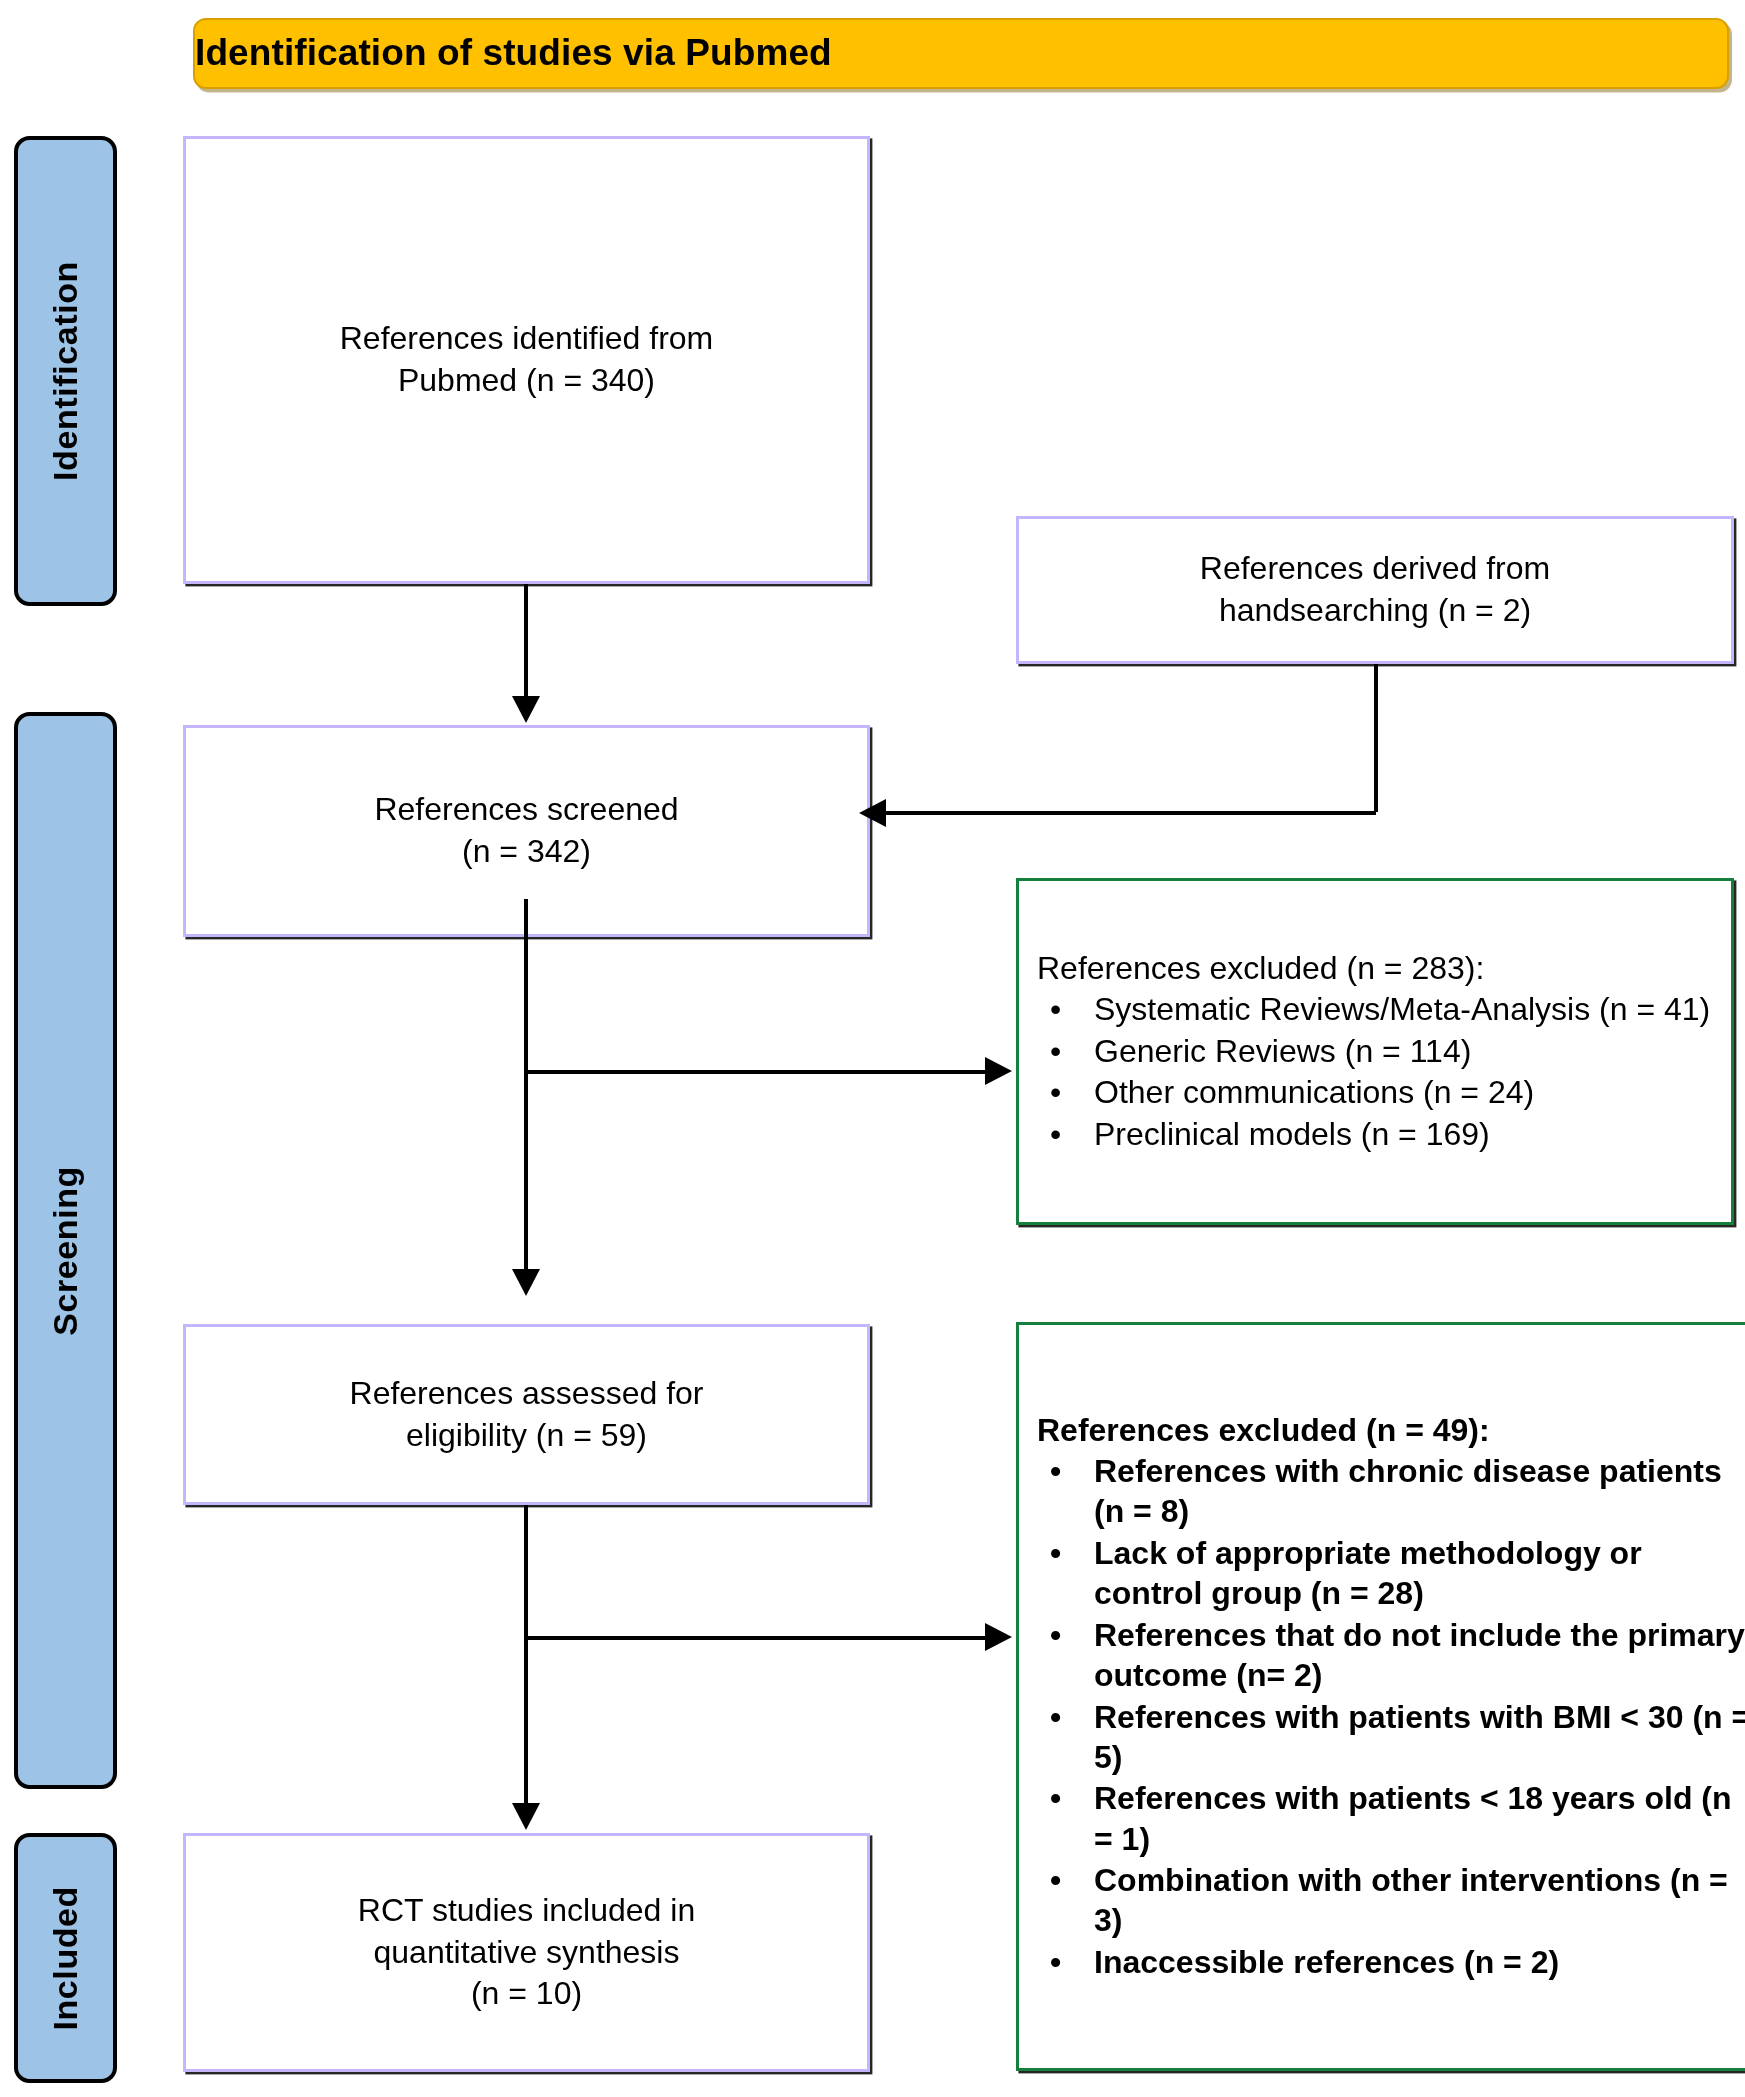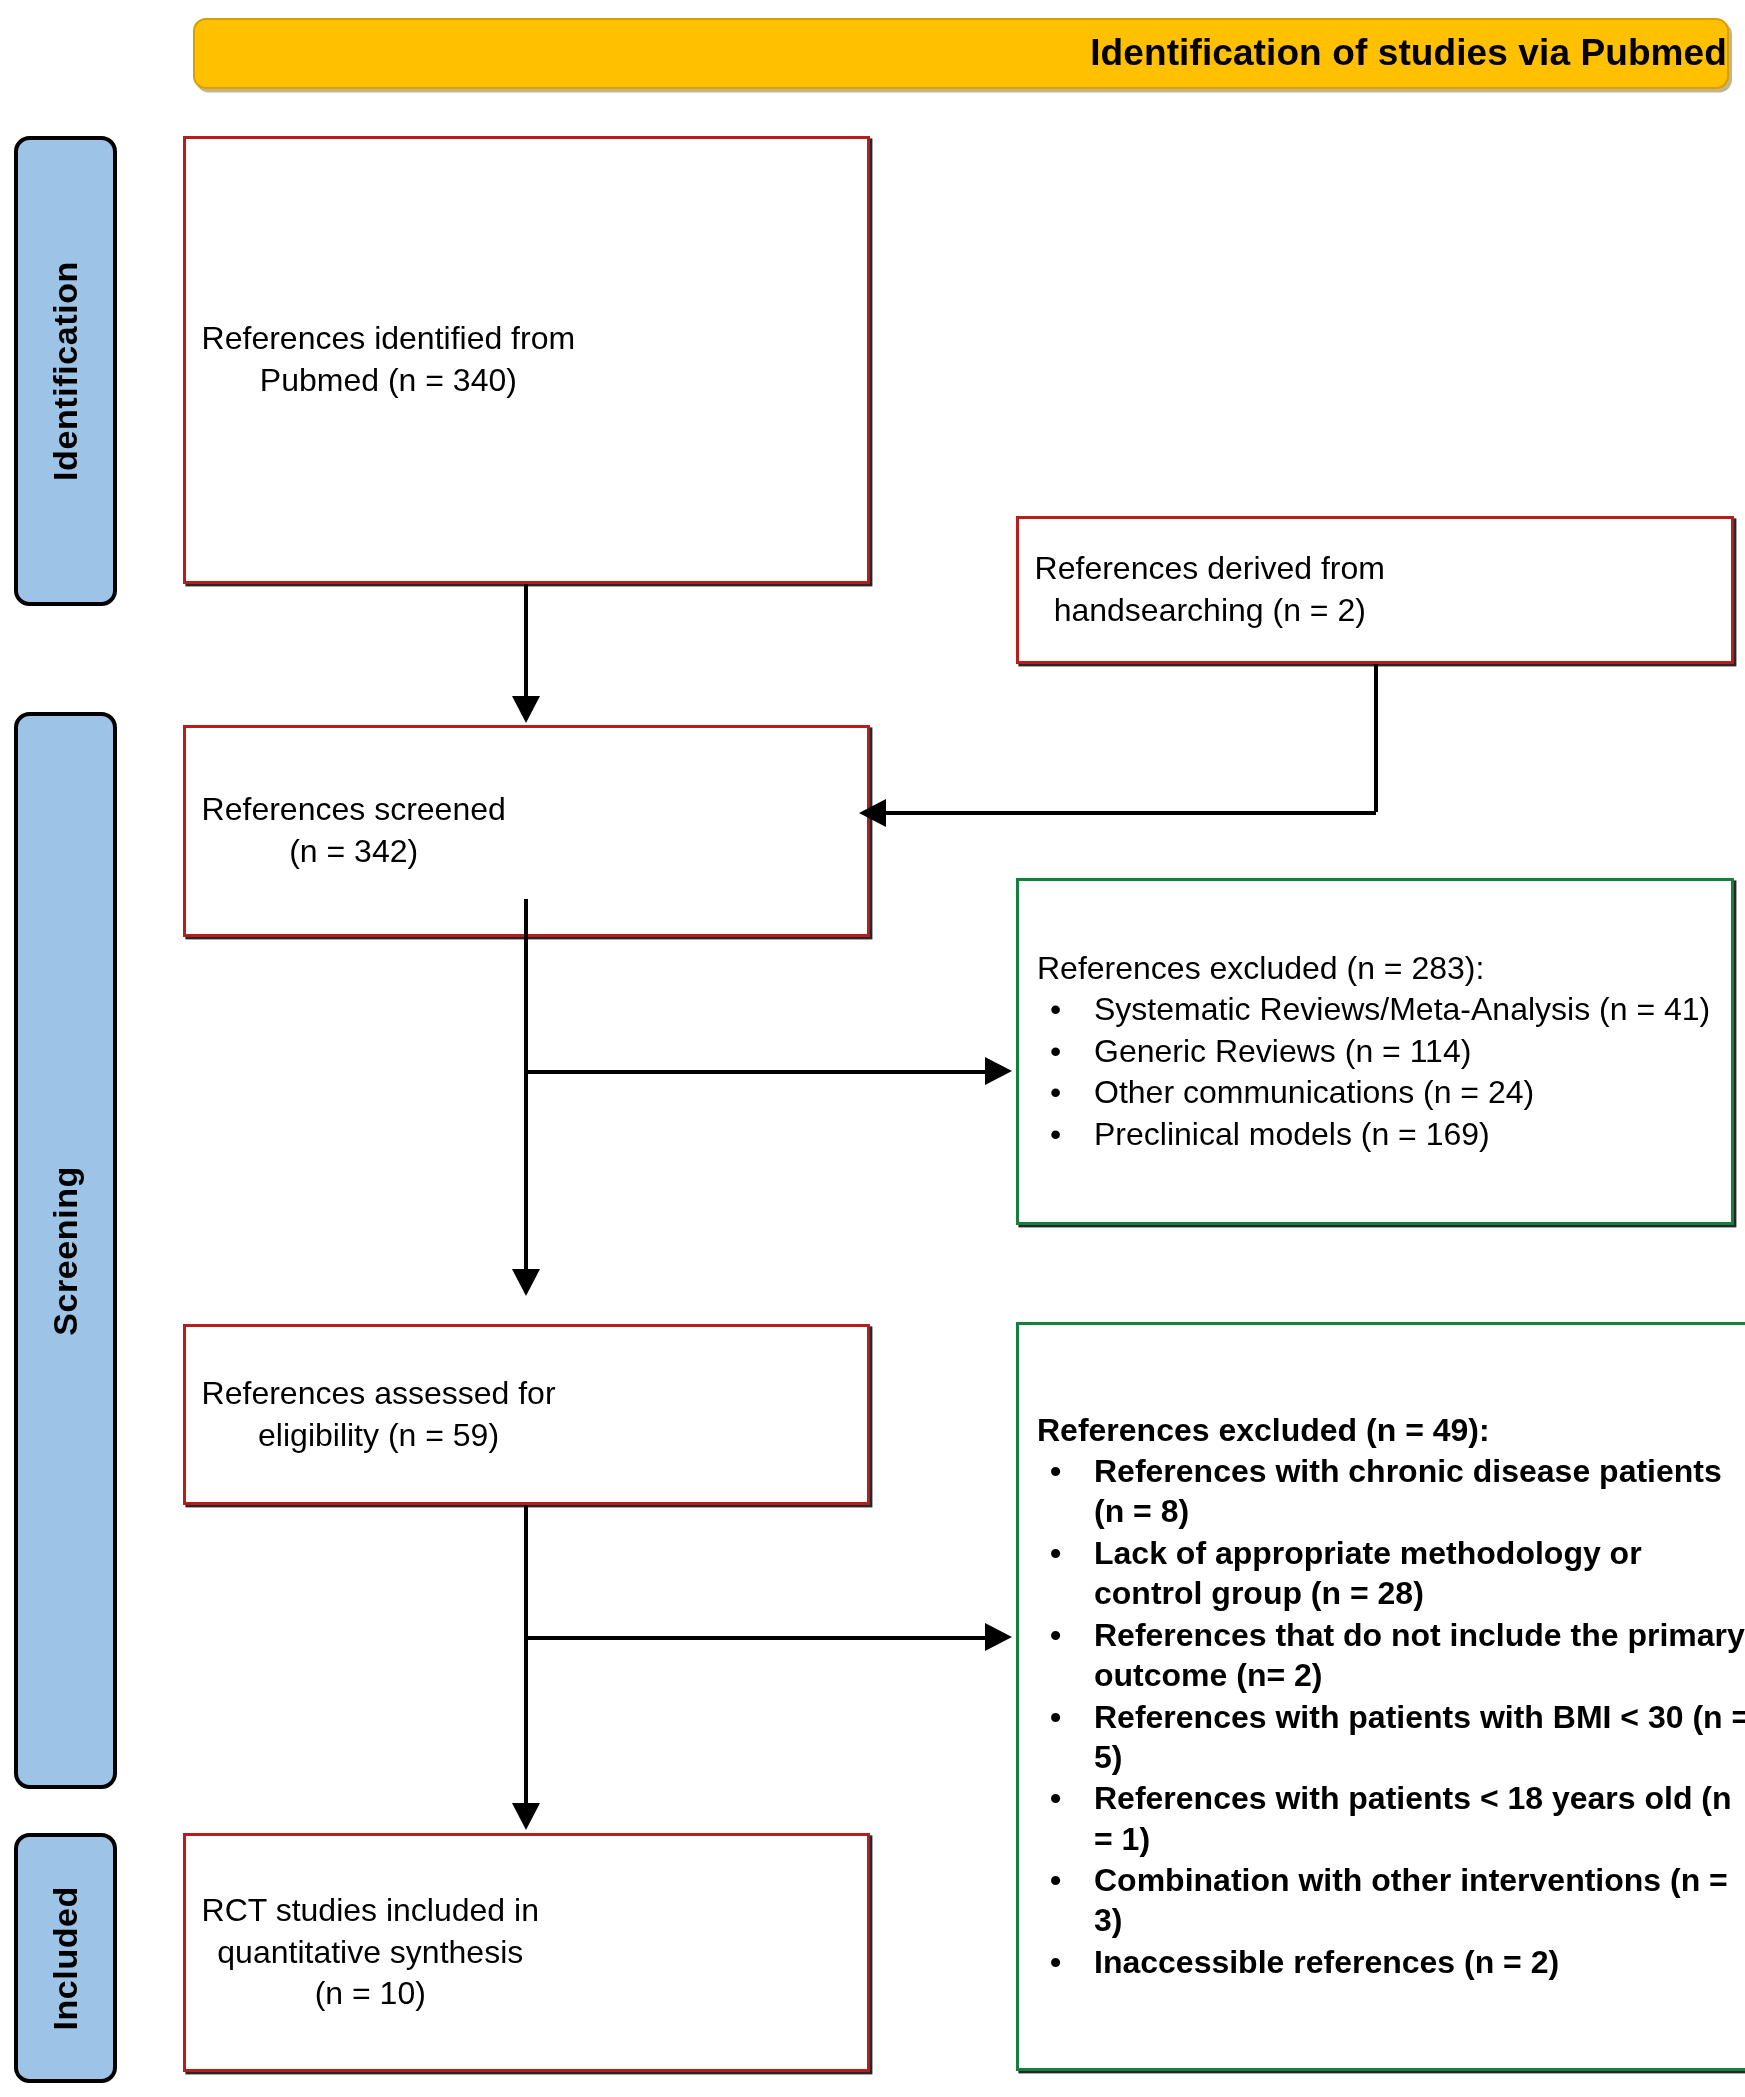--- a/index.html
+++ b/index.html
@@ -24,21 +24,21 @@
     left: 193px;
     top: 18px;
     width: 1536px;
     height: 71px;
     background: #FFC000;
     border: 2.4px solid #d99e00;
     border-radius: 13px;
     box-shadow: 3px 3.6px 0 rgba(120,90,0,0.45);
     display: flex;
     align-items: center;
-    justify-content: flex-end;
+    justify-content: flex-start;
     box-sizing: border-box;
   }
   .banner-text {
     font-size: 37px;
     font-weight: bold;
     color: #000000;
     letter-spacing: 0.1px;
     text-align: center;
     line-height: 1.1;
   }
@@ -59,25 +59,25 @@
     font-size: 34px;
     font-weight: bold;
     color: #000000;
     letter-spacing: 0.6px;
     white-space: nowrap;
   }
   
   .pbox {
     position: absolute;
     background: #ffffff;
-    border: 3px solid #b91c1c;
+    border: 3px solid #c4b5fd;
     box-sizing: border-box;
     display: flex;
     align-items: center;
-    justify-content: flex-start;
+    justify-content: center;
     box-shadow: 2.4px 2.4px 0 rgba(0,0,0,0.85);
   }
   .pbox .ptext {
     font-size: 32px;
     line-height: 1.30;
     color: #000000;
     text-align: center;
     padding: 0 15.6px;
   }
   

